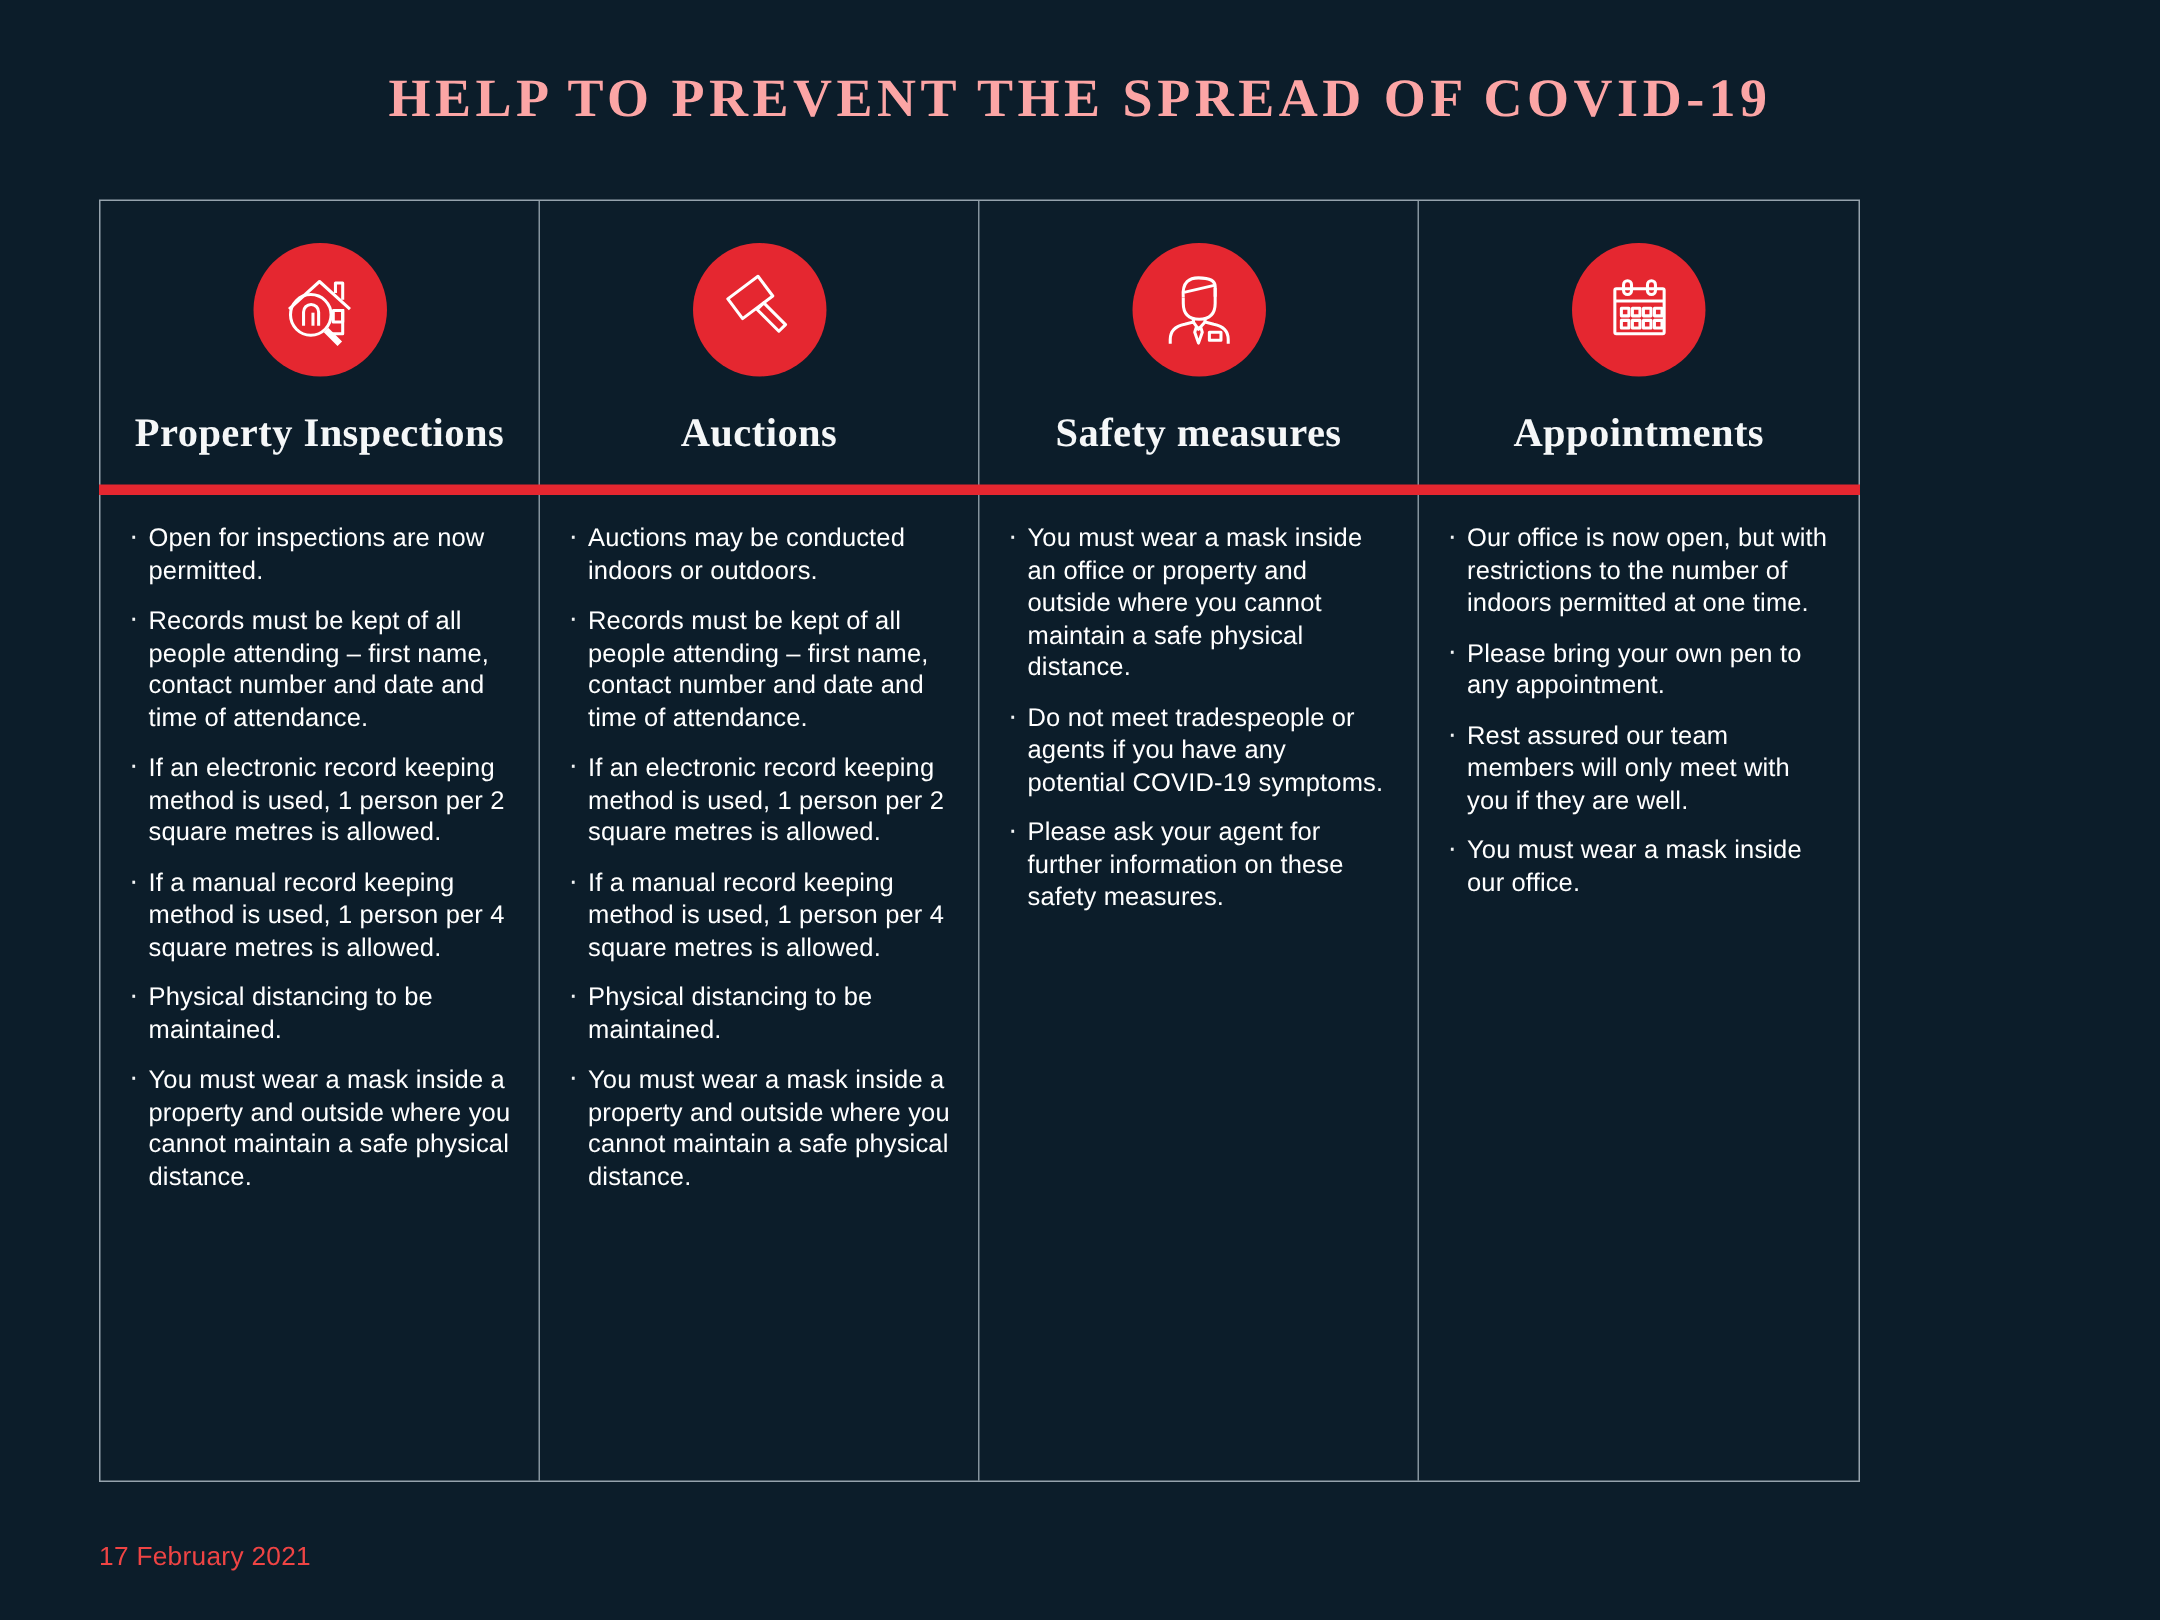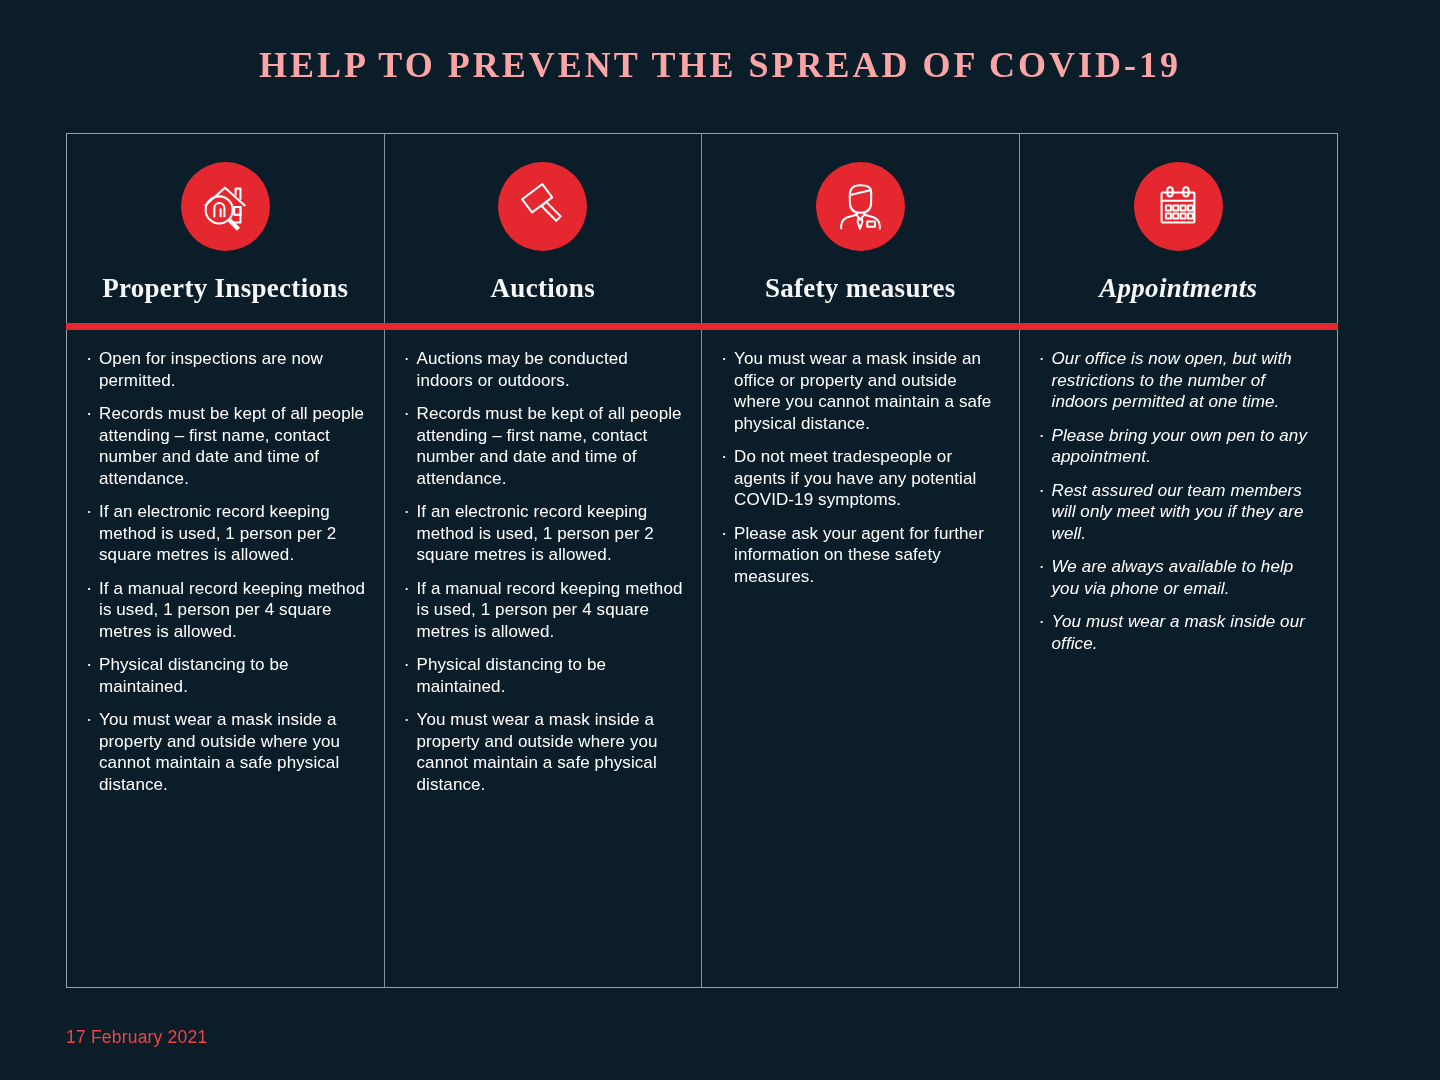--- a/index.html
+++ b/index.html
@@ -16,40 +16,40 @@
     text-align: center;
     font-family: "Liberation Serif", serif;
     font-weight: 600;
     font-size: 36px;
     letter-spacing: 3px;
     color: #fca5a5;
   }
   .board {
     position: absolute;
     left: 66px; top: 133px;
-    width: 1272px; height: 855px;
+    width: 1174px; height: 855px;
     border: 1px solid rgba(185,198,206,0.8);
     box-sizing: border-box;
     display: flex;
   }
   .red-rule {
     position: absolute;
     left: -1px; right: -1px; top: 189px;
     height: 7px;
     z-index: 3;
   }
   .column {
     width: 25%;
     box-sizing: border-box;
     border-right: 1px solid rgba(185,198,206,0.7);
     display: flex;
     flex-direction: column;
     align-items: center;
   }
-  .column:last-child { border-right: none; font-style: italic; }
+  .column:last-child { border-right: none; }
   .icon-circle {
     margin-top: 28px;
     width: 89px; height: 89px;
     border-radius: 50%;
     display: flex; align-items: center; justify-content: center;
     flex: 0 0 auto;
   }
   .icon-circle svg { display: block; }
   .col-title {
     margin-top: 21px;
@@ -178,19 +178,18 @@
         <rect x="25.1" y="36.8" width="5.2" height="5.2"></rect>
         <rect x="32.7" y="36.8" width="5.2" height="5.2"></rect>
         <rect x="40.3" y="36.8" width="5.2" height="5.2"></rect>
       </svg>
     </div>
     <div class="col-title">Appointments</div>
     <ul class="bullets">
         <li>Our office is now open, but with restrictions to the number of indoors permitted at one time.</li>
         <li>Please bring your own pen to any appointment.</li>
         <li>Rest assured our team members will only meet with you if they are well.</li>
-        <li>We are always available to help you via phone or email.</li>
         <li>You must wear a mask inside our office.</li>
       </ul>
   </div>
 </div>
 
 <div class="footer-date">17 February 2021</div>
 
 </body></html>

